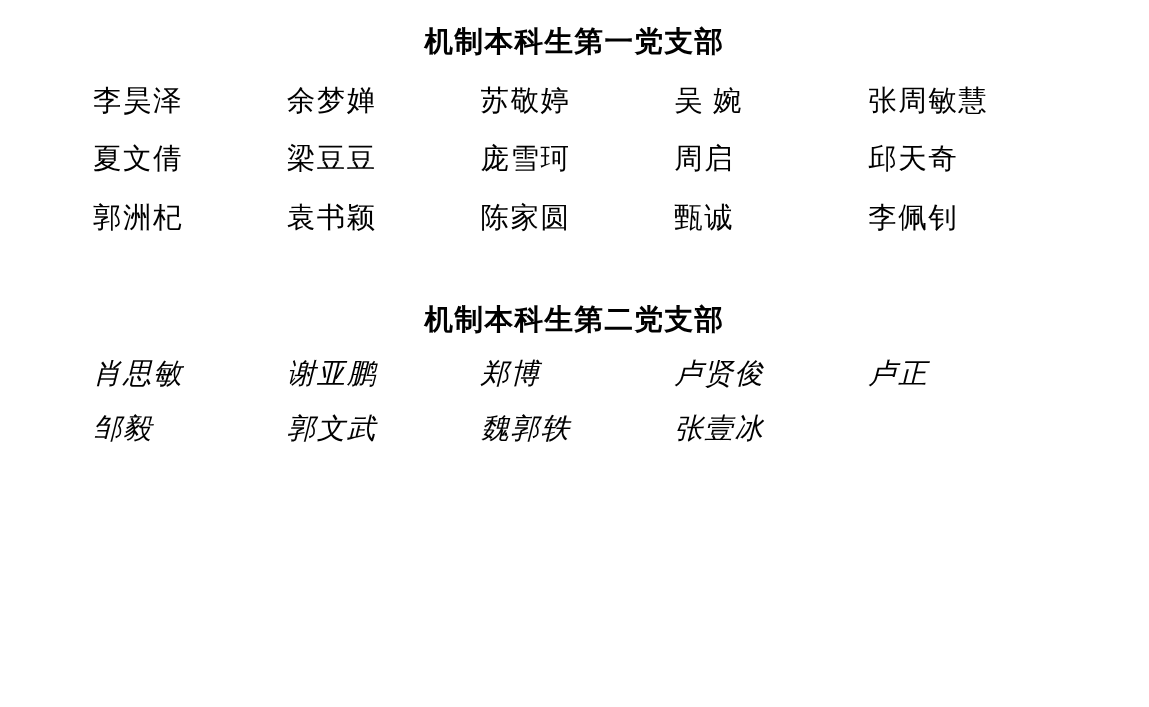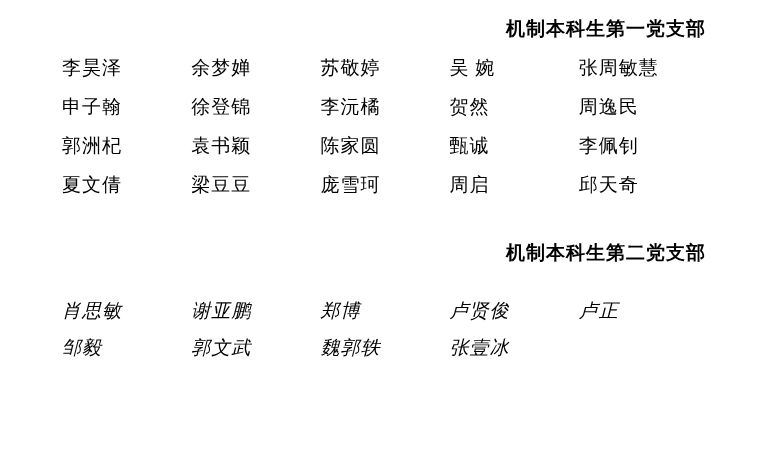--- a/index.html
+++ b/index.html
@@ -17,21 +17,21 @@
   .page {
     width: 766px;
     height: 471px;
     box-sizing: border-box;
     padding: 14px 60px 0 60px;
   }
   .section {
     width: 100%;
   }
   .section-title {
-    text-align: right;
+    text-align: center;
     font-weight: bold;
     font-size: 19px;
     letter-spacing: 1px;
     margin: 0 0 4px 0;
     line-height: 1.6;
   }
   .name-table {
     width: 100%;
     border-collapse: collapse;
     table-layout: fixed;
@@ -41,21 +41,21 @@
     font-size: 19px;
     line-height: 1.0;
     padding: 10px 2px 10px 2px;
     letter-spacing: 1px;
     white-space: nowrap;
   }
   .spacer-1 {
     height: 34px;
   }
   .section-2 .section-title {
-    margin-bottom: 23px;
+    margin-bottom: 1px;
   }
   .section-2 .name-table td {
     padding: 9px 2px 9px 2px;
     font-style: italic;
   }
 </style>
 </head>
 <body>
 
 <div class="page">
@@ -65,39 +65,32 @@
     <table class="name-table">
       <tbody>
         <tr>
           <td>李昊泽</td>
           <td>余梦婵</td>
           <td>苏敬婷</td>
           <td>吴 婉</td>
           <td>张周敏慧</td>
         </tr>
         <tr>
-          <td>申子翰</td>
-          <td>徐登锦</td>
-          <td>李沅橘</td>
-          <td>贺然</td>
-          <td>周逸民</td>
+          <td>夏文倩</td>
+          <td>梁豆豆</td>
+          <td>庞雪珂</td>
+          <td>周启</td>
+          <td>邱天奇</td>
         </tr>
         <tr>
           <td>郭洲杞</td>
           <td>袁书颖</td>
           <td>陈家圆</td>
           <td>甄诚</td>
           <td>李佩钊</td>
-        </tr>
-        <tr>
-          <td>夏文倩</td>
-          <td>梁豆豆</td>
-          <td>庞雪珂</td>
-          <td>周启</td>
-          <td>邱天奇</td>
         </tr>
       </tbody>
     </table>
   </div>
 
   <div class="spacer-1"></div>
 
   <div class="section section-2">
     <div class="section-title">机制本科生第二党支部</div>
     <table class="name-table">

